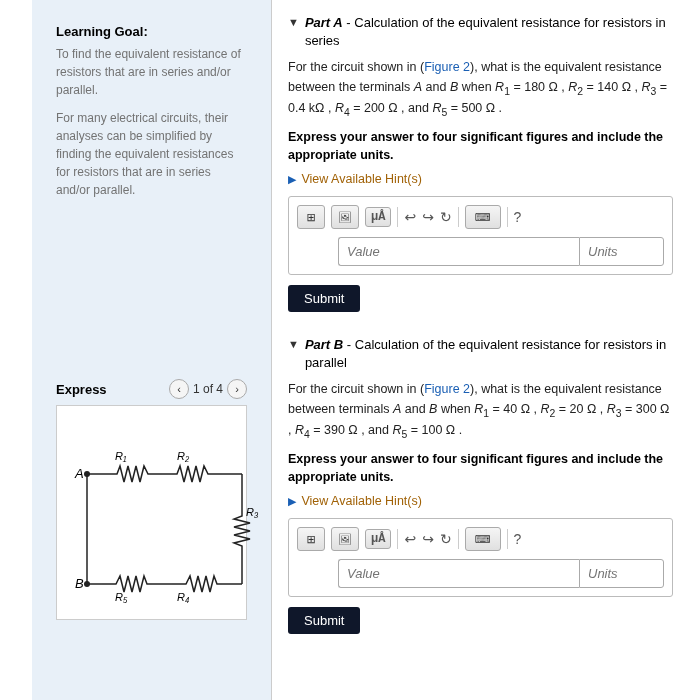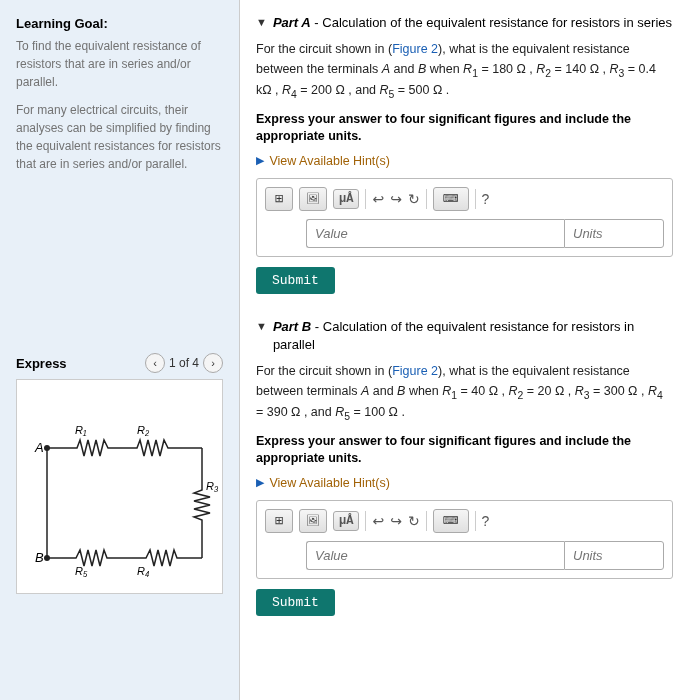--- a/index.html
+++ b/index.html
@@ -10,23 +10,24 @@
       width: 689px;
       min-height: 700px;
       display: flex;
       flex-direction: row;
     }
 
     
     .left-panel {
       width: 240px;
       min-width: 240px;
-      padding: 16px;
+      padding: 24px;
       background: #e8f0f8;
       border-right: 1px solid #ccc;
+      margin-left: 32px;
     }
     .learning-goal-title {
       font-weight: bold;
       font-size: 13px;
       margin-bottom: 6px;
     }
     .learning-goal-text {
       font-size: 12px;
       color: #737373;
       line-height: 1.5;
@@ -201,39 +202,38 @@
       border: 1px solid #aaa;
       border-right: none;
       padding: 6px 8px;
       font-size: 13px;
       color: #aaa;
       font-style: italic;
       outline: none;
       border-radius: 3px 0 0 3px;
     }
     .answer-input-units {
-      width: 100px;
+      width: 85px;
       border: 1px solid #aaa;
       padding: 6px 8px;
       font-size: 13px;
       color: #aaa;
       font-style: italic;
       outline: none;
       border-radius: 0 3px 3px 0;
     }
 
     .submit-btn {
-      background: #0f766e;
+      background: #0f172a;
       color: #fff;
       border: none;
       padding: 6px 16px;
       border-radius: 3px;
       font-size: 13px;
       cursor: pointer;
-      font-family: Liberation Mono, monospace;
     }
 
     
     .math {
       font-style: italic;
     }
 
     
     svg text {
       font-family: Arial, sans-serif;

